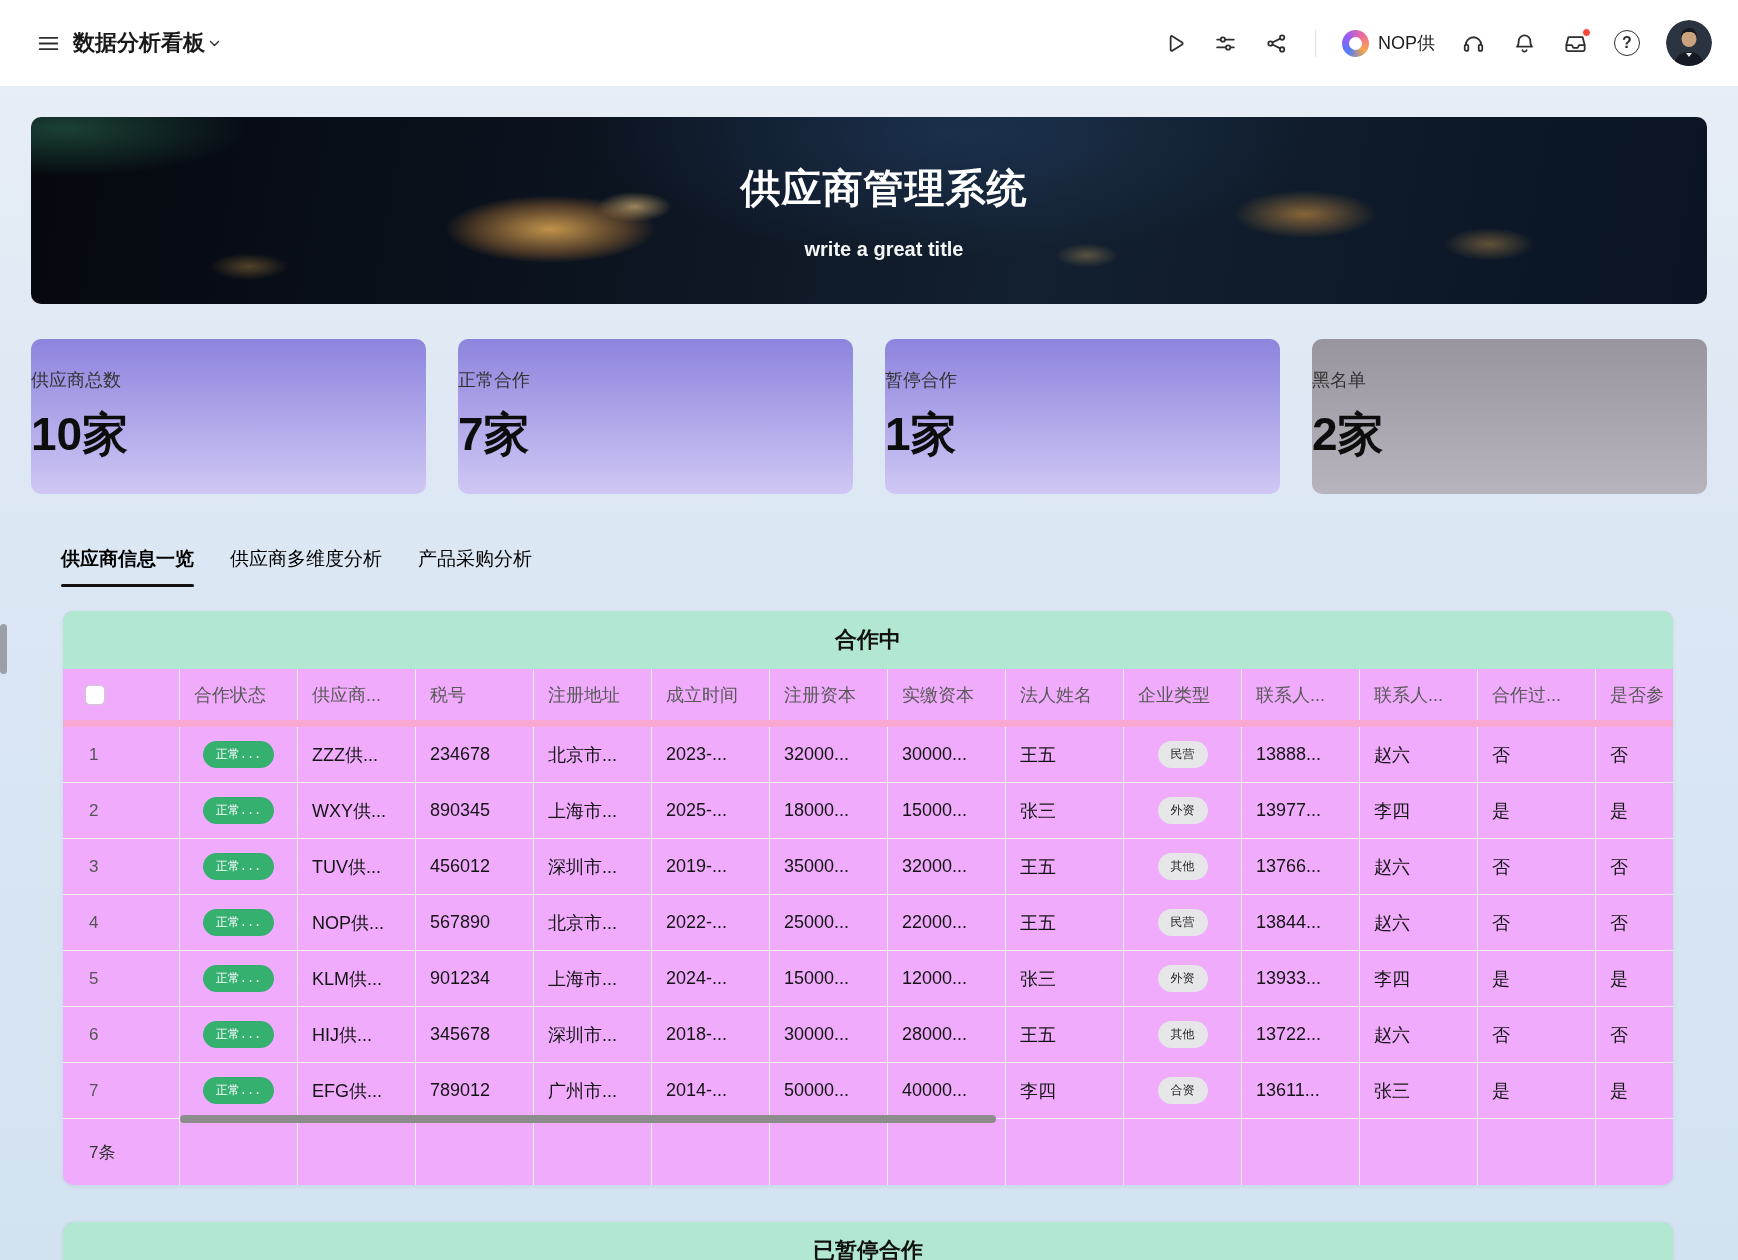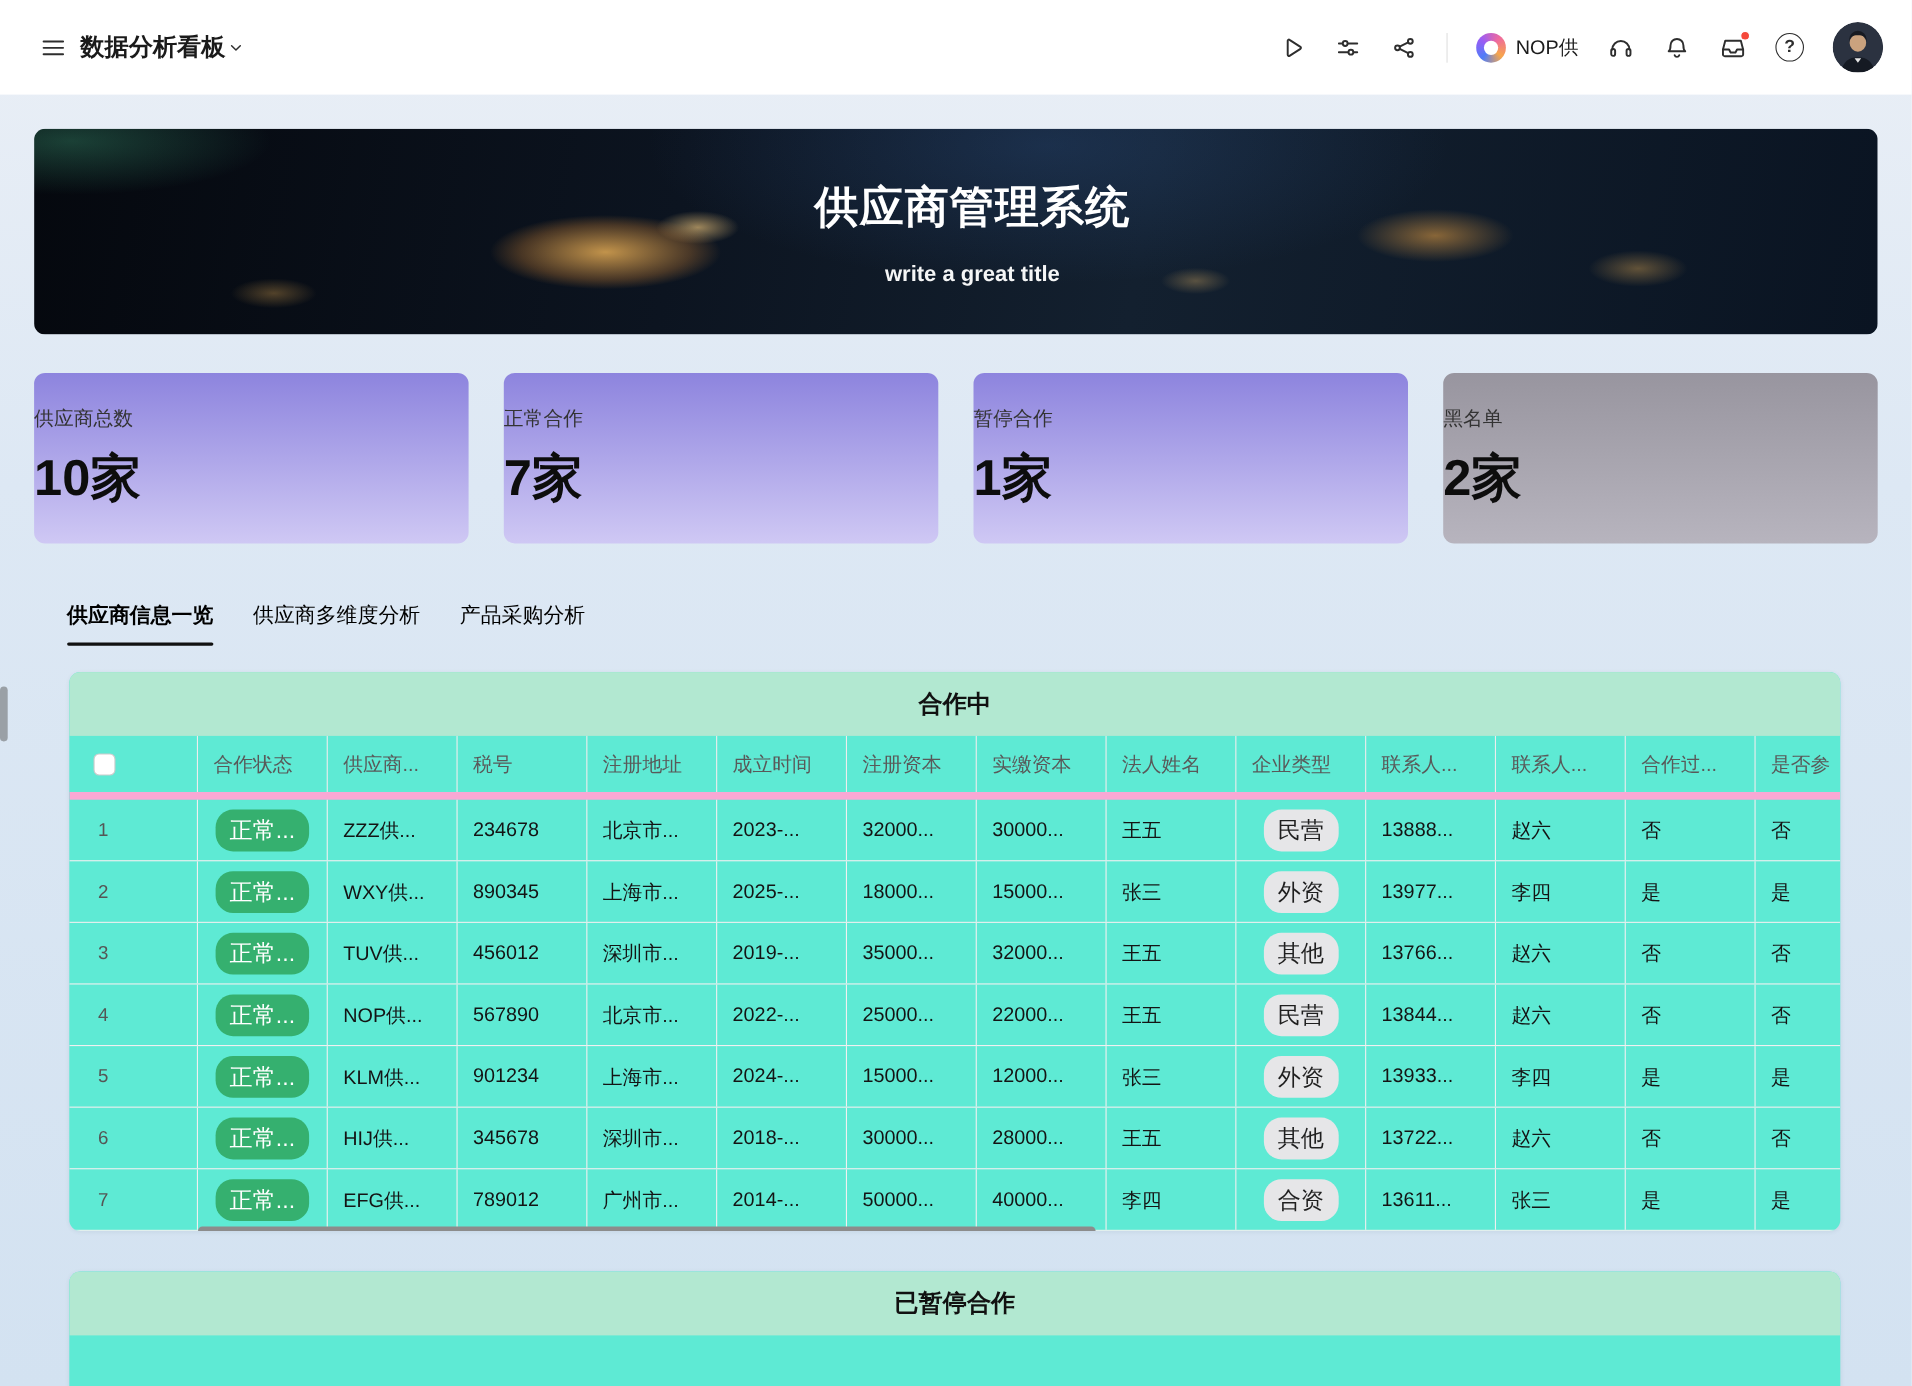--- a/index.html
+++ b/index.html
@@ -55,39 +55,39 @@
   .stat-card.gray { background:linear-gradient(180deg,var(--card-gray-top,#98959f),var(--card-gray-bottom,#b7b4be)); }
   .stat-label { font-size:18px; color:#333; }
   .stat-value { font-size:46px; font-weight:bold; color:#0d0d0d; }
   
   .tabs { margin:52px 0 0 61px; display:flex; gap:36px; }
   .tab { font-size:19px; color:#000000; padding-bottom:15px; position:relative; cursor:pointer; }
   .tab.active { font-weight:bold; }
   .tab.active::after { content:""; position:absolute; left:0; right:0; bottom:0; height:3.5px;
     background:#111; border-radius:2px; }
   
-  .card { width:1610px; margin:24px 65px 0 63px; background:#5eead4; border-radius:10px;
+  .card { width:1610px; margin:24px 65px 0 63px; background:#f0abfc; border-radius:10px;
     overflow:hidden; box-shadow:0 1px 4px rgba(30,60,90,.08); }
   .band { height:58px; background:var(--band-green,#b2e8d1); display:flex; align-items:center;
     justify-content:center; font-size:22px; font-weight:bold; color:#111; }
   .thead { display:flex; border-bottom:7px solid #f9a8d4; }
   .th { height:51px; display:flex; align-items:center; padding-left:14px; flex:none;
     border-right:1px solid #ededed; color:#595959; font-size:18px; overflow:hidden;
     white-space:nowrap; cursor:pointer; }
   .col { width:118px; }
   .col-idx { width:117px; }
   .checkbox { width:20px; height:20px; border:1.5px solid #cbcbcb; border-radius:5px;
     background:#fff; margin-left:8px; cursor:pointer; }
   .tbody { position:relative; }
   .tr { display:flex; height:56px; border-bottom:1px solid #f0f0f0; cursor:pointer; }
   .td { display:flex; align-items:center; padding-left:14px; flex:none;
     border-right:1px solid #f0f0f0; font-size:18px; color:#141414; overflow:hidden; white-space:nowrap; }
   .td.center { justify-content:center; padding-left:0; }
   .td.idx { padding-left:26px; color:#555; font-size:17px; }
-  .pill { padding:5px 13px; border-radius:16px; font-size:21px; white-space:nowrap; }
+  .pill { padding:5px 13px; border-radius:16px; font-size:12px; white-space:nowrap;font-family:Liberation Mono, monospace; }
   .pill.green { background:var(--status-green,#35b06f); color:#fff; }
   .pill.gray { background:var(--type-pill-bg,#e6e6e8); color:#1f1f1f; }
   .hscrollbar { position:absolute; left:117px; bottom:-4px; width:816px; height:8px;
     background:#8c8c8c; border-radius:4px; z-index:3; cursor:grab; }
   .tfoot { display:flex; height:66px; }
   .tfoot .td { height:100%; border-bottom:none; }
   .foot-count { padding-left:26px; font-size:17px; color:#333; }
   .card2 { margin-top:37px; height:160px; }
   
   .left-scrollbar { position:absolute; left:0; top:624px; width:7px; height:50px;
@@ -368,20 +368,37 @@
           <div class="td col">李四</div>
           <div class="td col center">
             <span class="pill gray">合资</span>
           </div>
           <div class="td col">13611...</div>
           <div class="td col">张三</div>
           <div class="td col">是</div>
           <div class="td col">是</div>
         </div>
       </div>
+    <div class="tfoot">
+      <div class="td col-idx foot-count">7条</div>
+
+    <div class="td col"></div>
+        <div class="td col"></div>
+        <div class="td col"></div>
+        <div class="td col"></div>
+        <div class="td col"></div>
+        <div class="td col"></div>
+        <div class="td col"></div>
+        <div class="td col"></div>
+        <div class="td col"></div>
+        <div class="td col"></div>
+        <div class="td col"></div>
+        <div class="td col"></div>
+        <div class="td col"></div>
+      </div>
   </section>
 
   <section class="card card2">
     <div class="band">
       <span>已暂停合作</span>
     </div>
   </section>
 
   <div class="left-scrollbar"></div>
 

